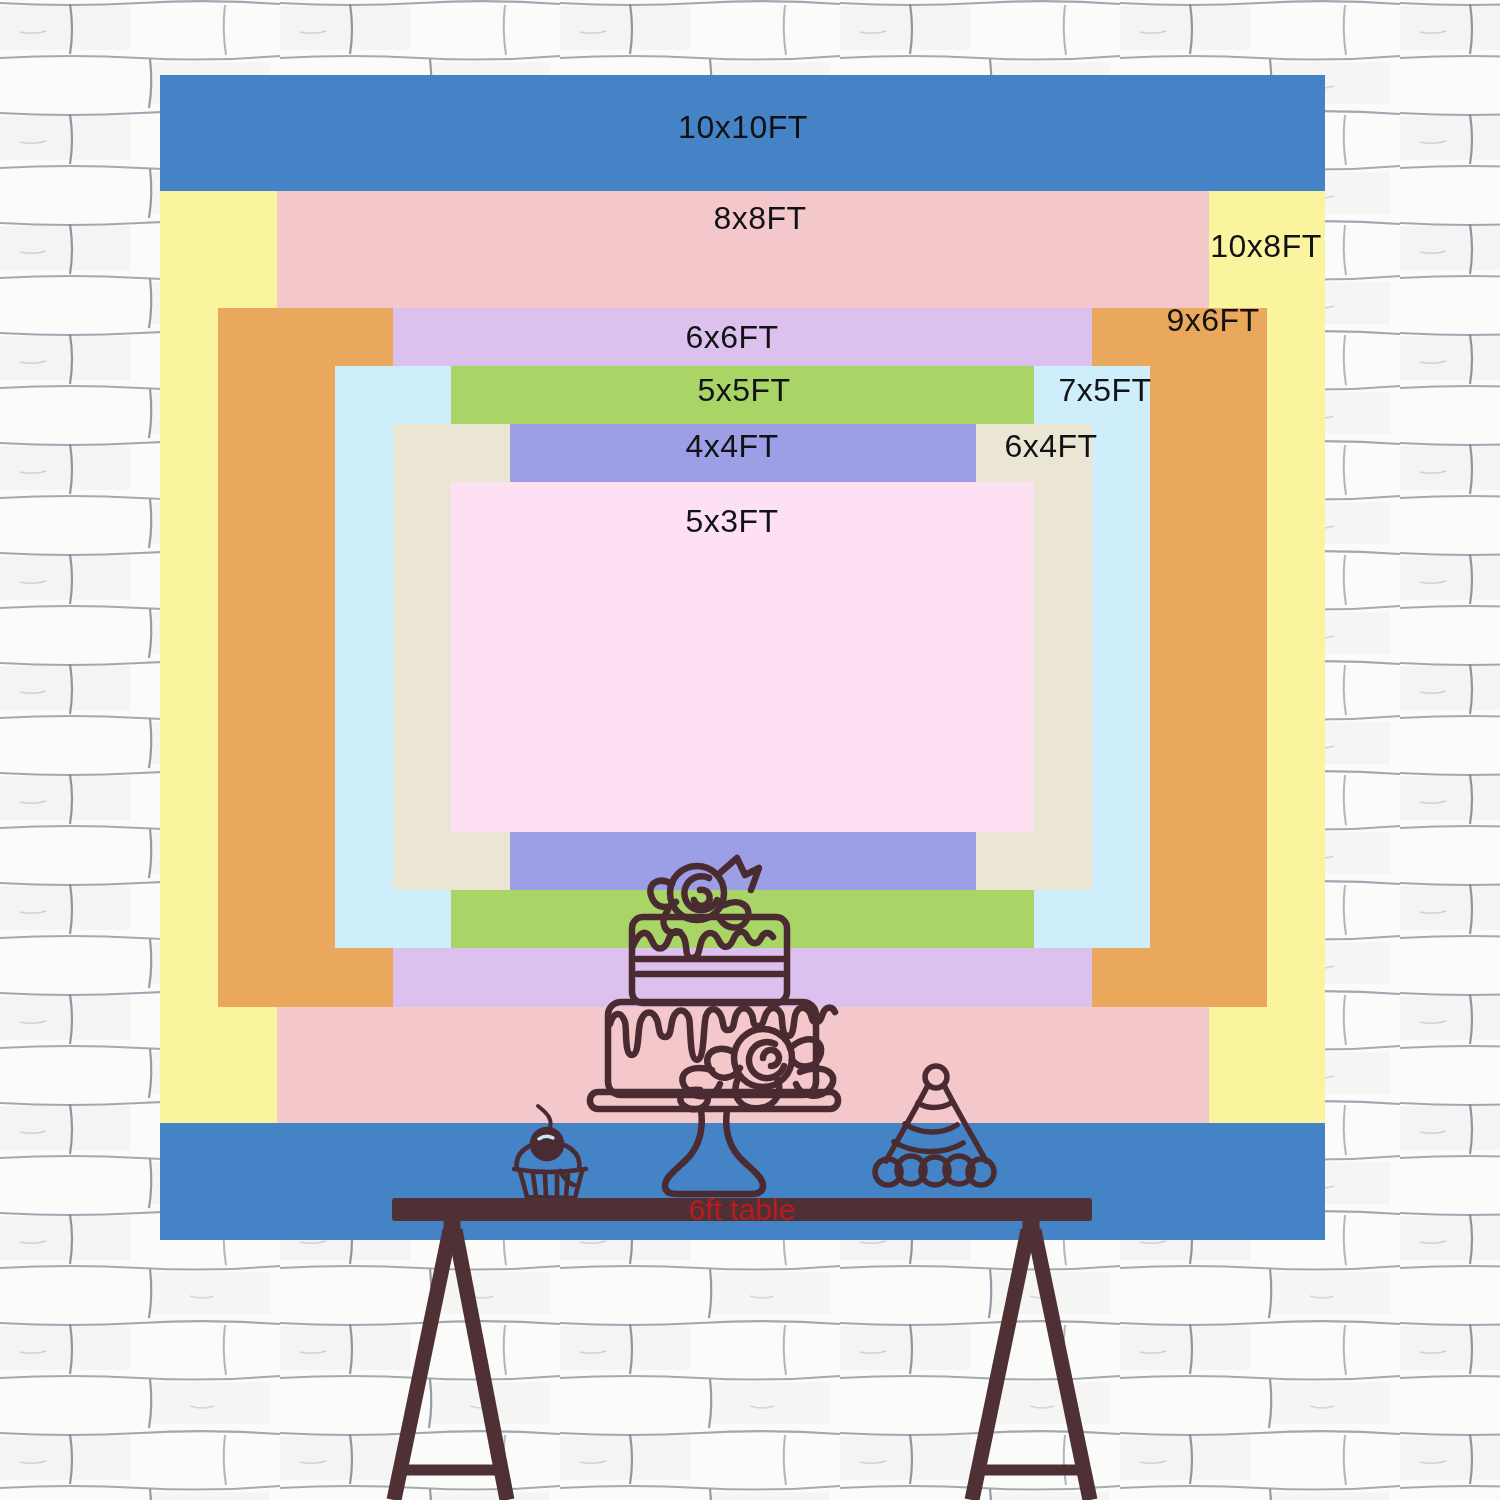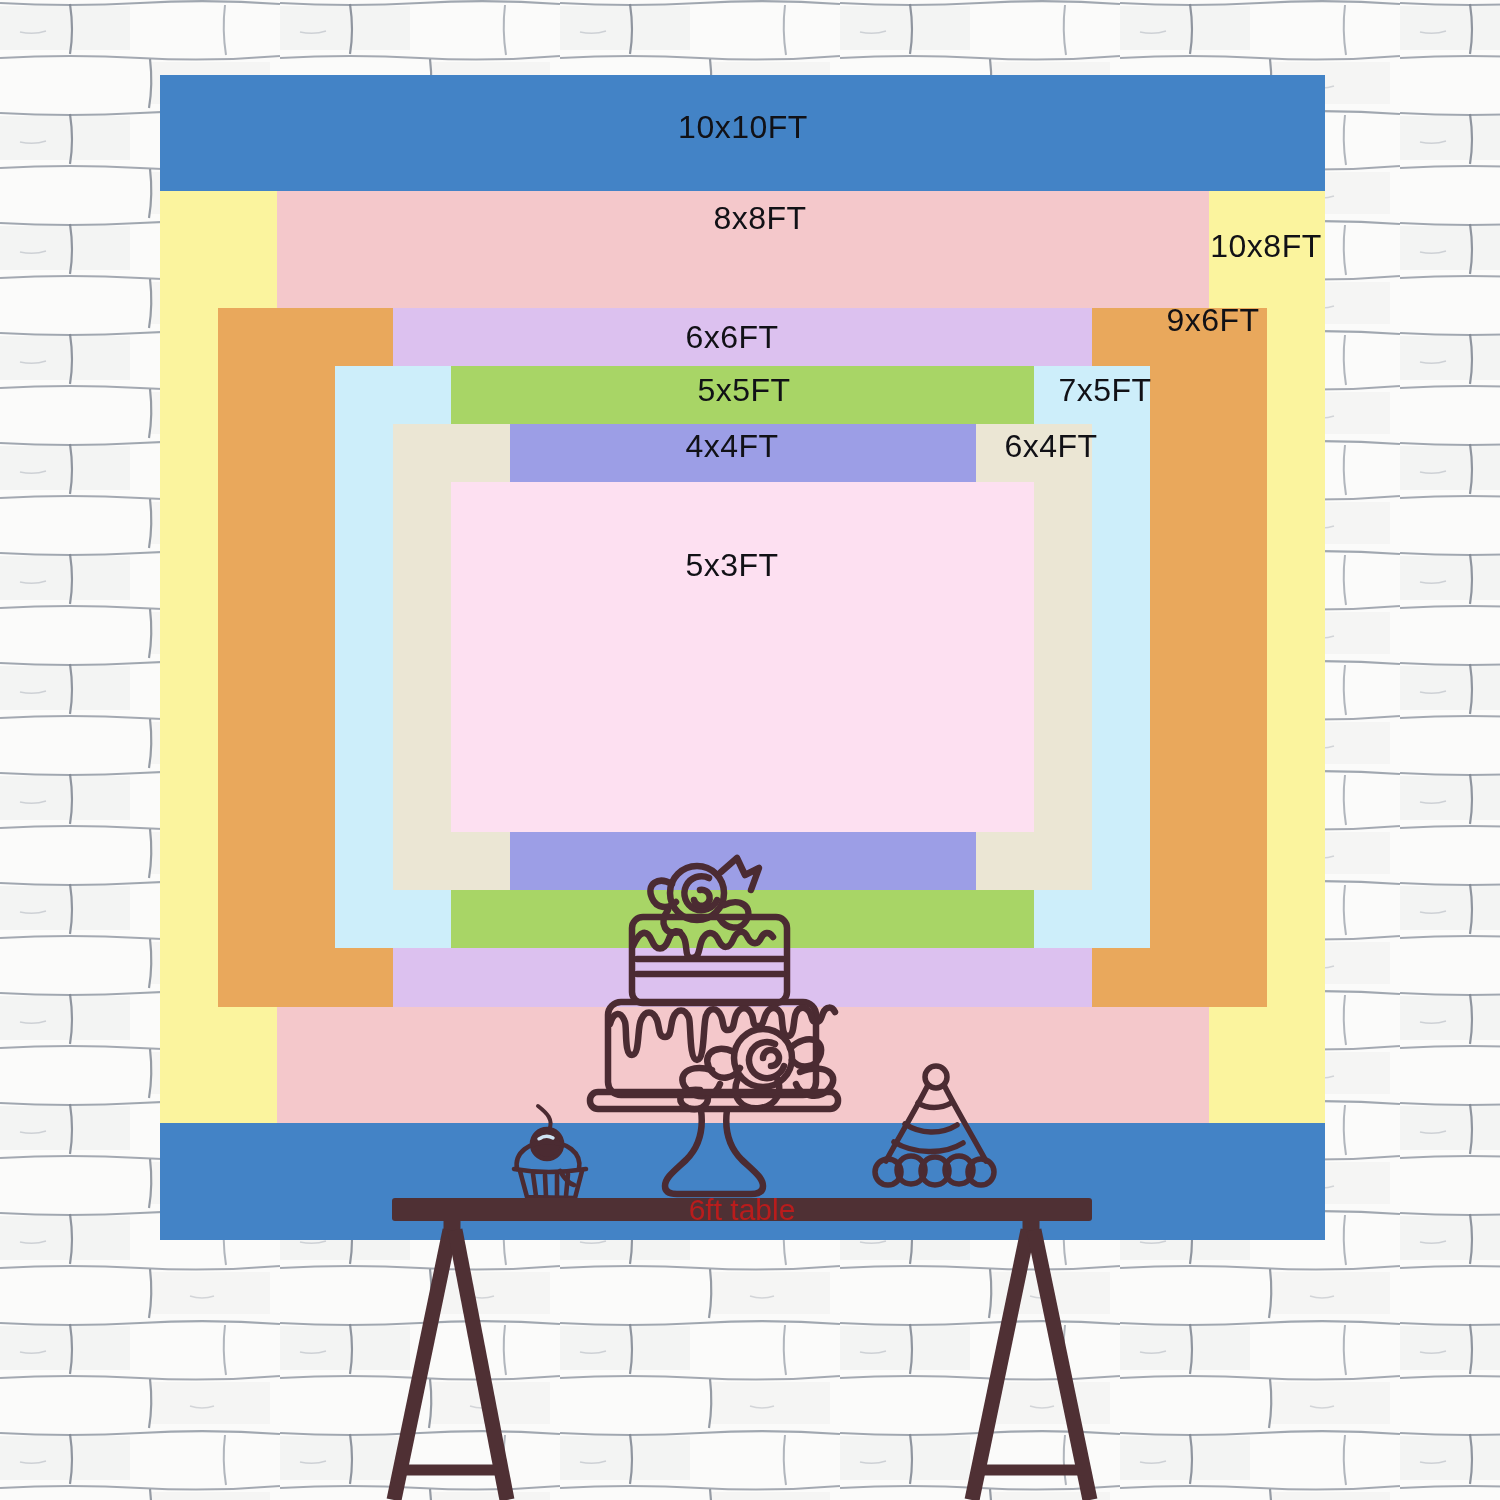--- a/index.html
+++ b/index.html
@@ -67,21 +67,21 @@
   <div id="label-layer" class="layer">
       <span class="size-label" style="left: 733px; top: 127px; margin-left: 10px;">10x10FT</span>
       <span class="size-label" style="left: 1266px; top: 217px; margin-top: 29px;">10x8FT</span>
       <span class="size-label" style="left: 760px; top: 218px;">8x8FT</span>
       <span class="size-label" style="left: 1213px; top: 320px;">9x6FT</span>
       <span class="size-label" style="left: 732px; top: 337px;">6x6FT</span>
       <span class="size-label" style="left: 1105px; top: 390px;">7x5FT</span>
       <span class="size-label" style="left: 744px; top: 390px;">5x5FT</span>
       <span class="size-label" style="left: 1039px; top: 446px; margin-left: 12px;">6x4FT</span>
       <span class="size-label" style="left: 732px; top: 446px;">4x4FT</span>
-      <span class="size-label" style="left: 732px; top: 521px; margin-top: 44px;">5x3FT</span>
+      <span class="size-label" style="left: 732px; top: 521px;">5x3FT</span>
     </div>
 
   <svg id="art-layer" class="layer" viewBox="0 0 1500 1500">
 
     <g class="doodle" stroke-width="6.5">
 
       <circle cx="697" cy="893" r="27"></circle>
       <path d="M709,878 a17,17 0 1,0 8,22"></path>
       <path d="M700,890 a8,8 0 1,1 -6,10"></path>
       <path d="M721,872 l16,-14 8,17 14,-7 -8,22"></path>

